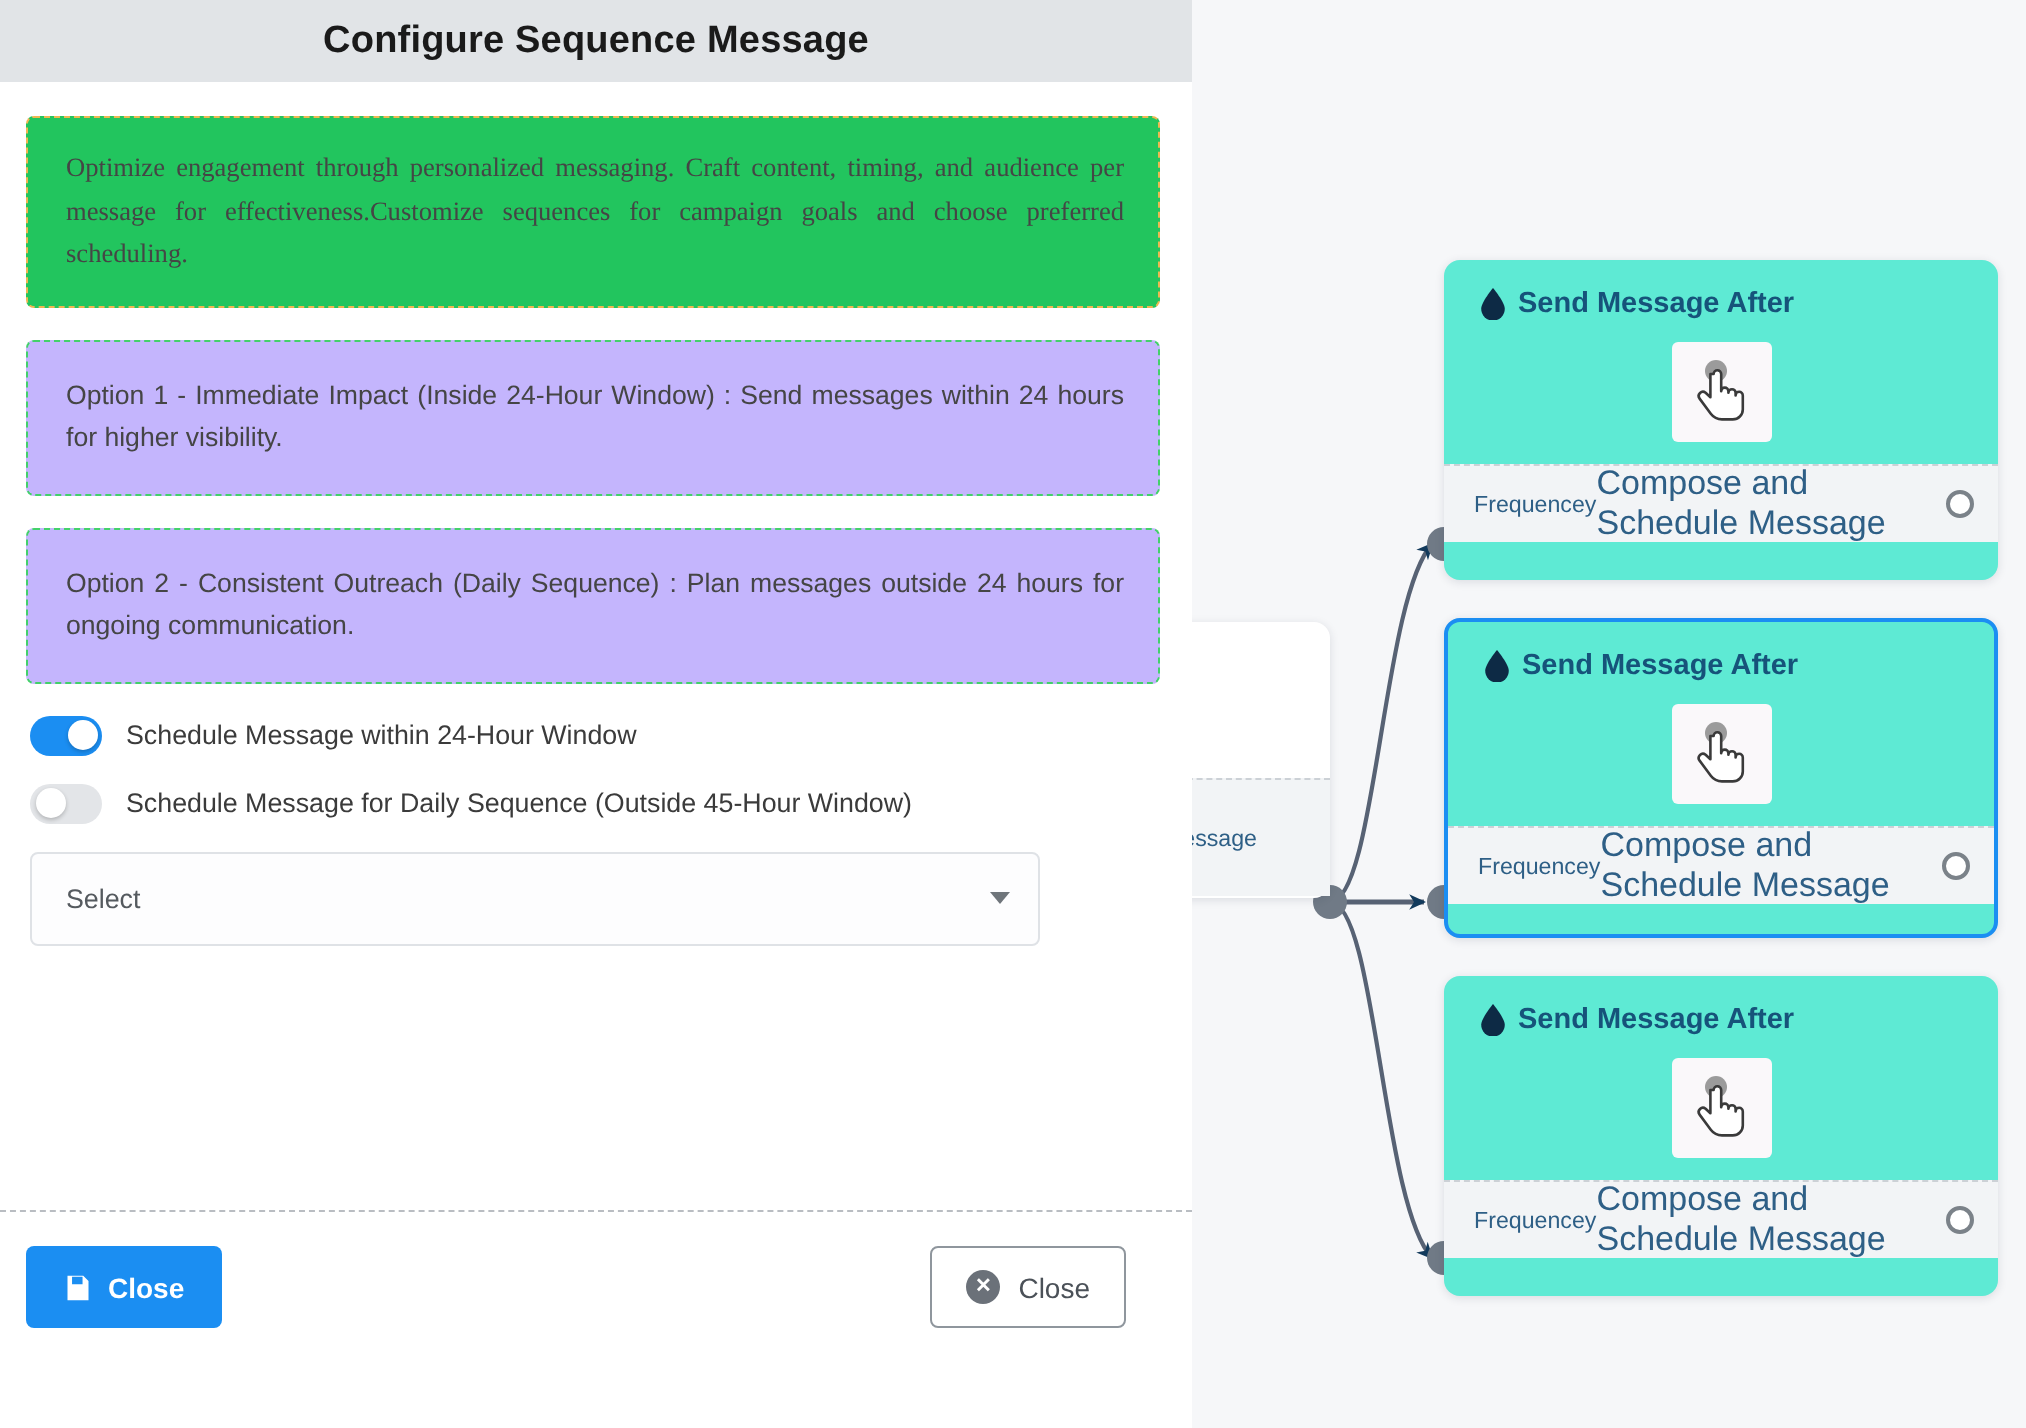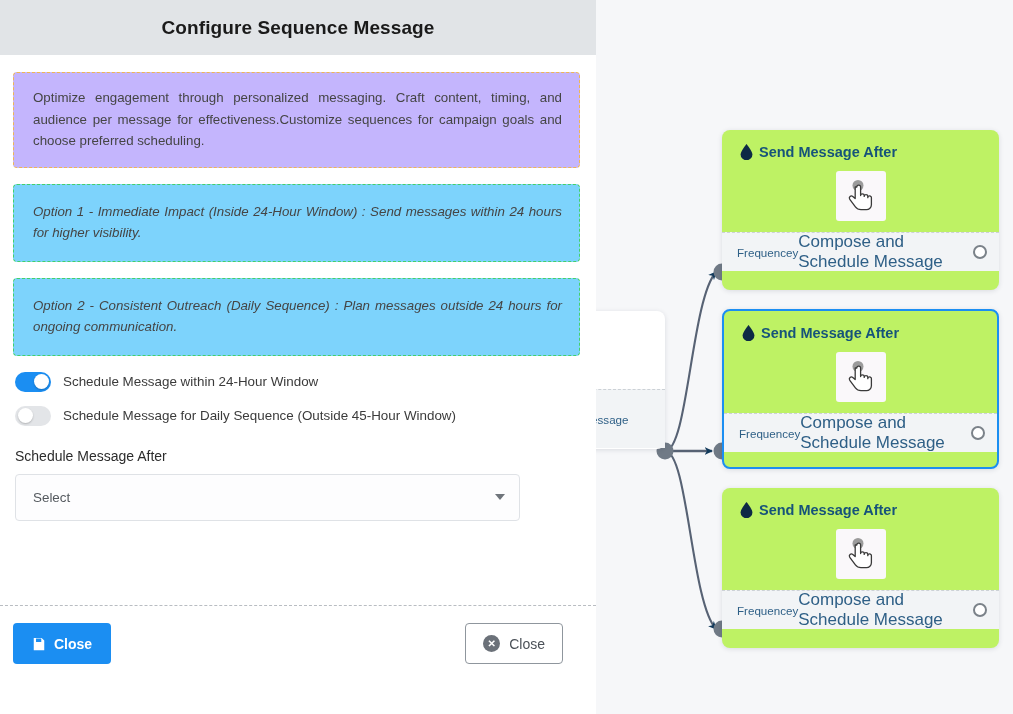--- a/index.html
+++ b/index.html
@@ -13,37 +13,37 @@
   #app { position: relative; width: 1013px; height: 714px; }
 
   
   #left-panel {
     position: absolute; left: 0; top: 0;
     width: 596px; height: 714px;
     background: #ffffff;
     display: flex; flex-direction: column;
   }
   #modal-header {
-    height: 55px; background: #e1e4e7;
+    height: 41px; background: #e1e4e7;
     display: flex; align-items: center; justify-content: center;
     flex: 0 0 auto;
   }
   #modal-title {
     font-size: 19px; font-weight: bold; color: #1a1a1a;
     letter-spacing: .1px;
   }
   #modal-body { flex: 1 1 auto; padding: 17px 16px 0 13px; }
 
   .callout {
     border-radius: 4px; padding: 14px 17px 15px 19px;
     font-size: 13.3px; line-height: 1.62; color: #454545;
     text-align: justify; margin-bottom: 16px;
   }
-  .callout-info { background: #c4b5fd; border: 1px dashed #f0b651; }
-  .callout-ok   { background: #7dd3fc; border: 1px dashed #43d16a; font-style: italic; }
+  .callout-info { background: #22c55e; border: 1px dashed #f0b651; font-family: Liberation Serif, serif; }
+  .callout-ok   { background: #c4b5fd; border: 1px dashed #43d16a; }
   #callout-option1 { padding-top: 16px; padding-bottom: 17px; }
   #callout-option2 { padding-top: 16px; padding-bottom: 17px; }
 
   .toggle-row { display: flex; align-items: center; margin: 0 0 14px 2px; }
   .switch {
     width: 36px; height: 20px; border-radius: 10px;
     position: relative; flex: 0 0 auto; margin-right: 12px;
   }
   .switch.on  { background: #1b8ef2; }
   .switch.off { background: #e3e5e8; }
@@ -97,21 +97,21 @@
 
   
   #canvas {
     position: absolute; left: 596px; top: 0;
     width: 417px; height: 714px; background: #f6f7f9;
     overflow: hidden;
   }
   #edges { position: absolute; left: 0; top: 0; width: 417px; height: 714px; }
 
   .node {
-    position: absolute; background: #bef264; border-radius: 8px;
+    position: absolute; background: #5eead4; border-radius: 8px;
     box-shadow: 0 1px 5px rgba(30,40,60,.13);
     overflow: hidden;
   }
   .node.selected { border: 2px solid #1b8ef2; }
   .node-head {
     display: flex; align-items: center; gap: 6px;
     padding: 14px 0 0 18px;
   }
   .node-title { font-size: 14.5px; font-weight: bold; color: #16537a; }
   .drop-icon { width: 13px; height: 16px; flex: 0 0 auto; }
@@ -171,21 +171,20 @@
         <span class="toggle-label">Schedule Message within 24-Hour Window</span>
       </div>
 
       <div class="toggle-row">
         <div class="switch off">
           <div class="knob"></div>
         </div>
         <span class="toggle-label">Schedule Message for Daily Sequence (Outside 45-Hour Window)</span>
       </div>
 
-      <div id="field-label">Schedule Message After</div>
 
       <div id="schedule-select">
         <span id="select-value">Select</span>
         <span id="select-caret"></span>
       </div>
     </div>
 
     <div id="modal-footer">
       <button id="save-button">
         <svg class="save-svg" width="14" height="14" viewBox="0 0 16 16">

